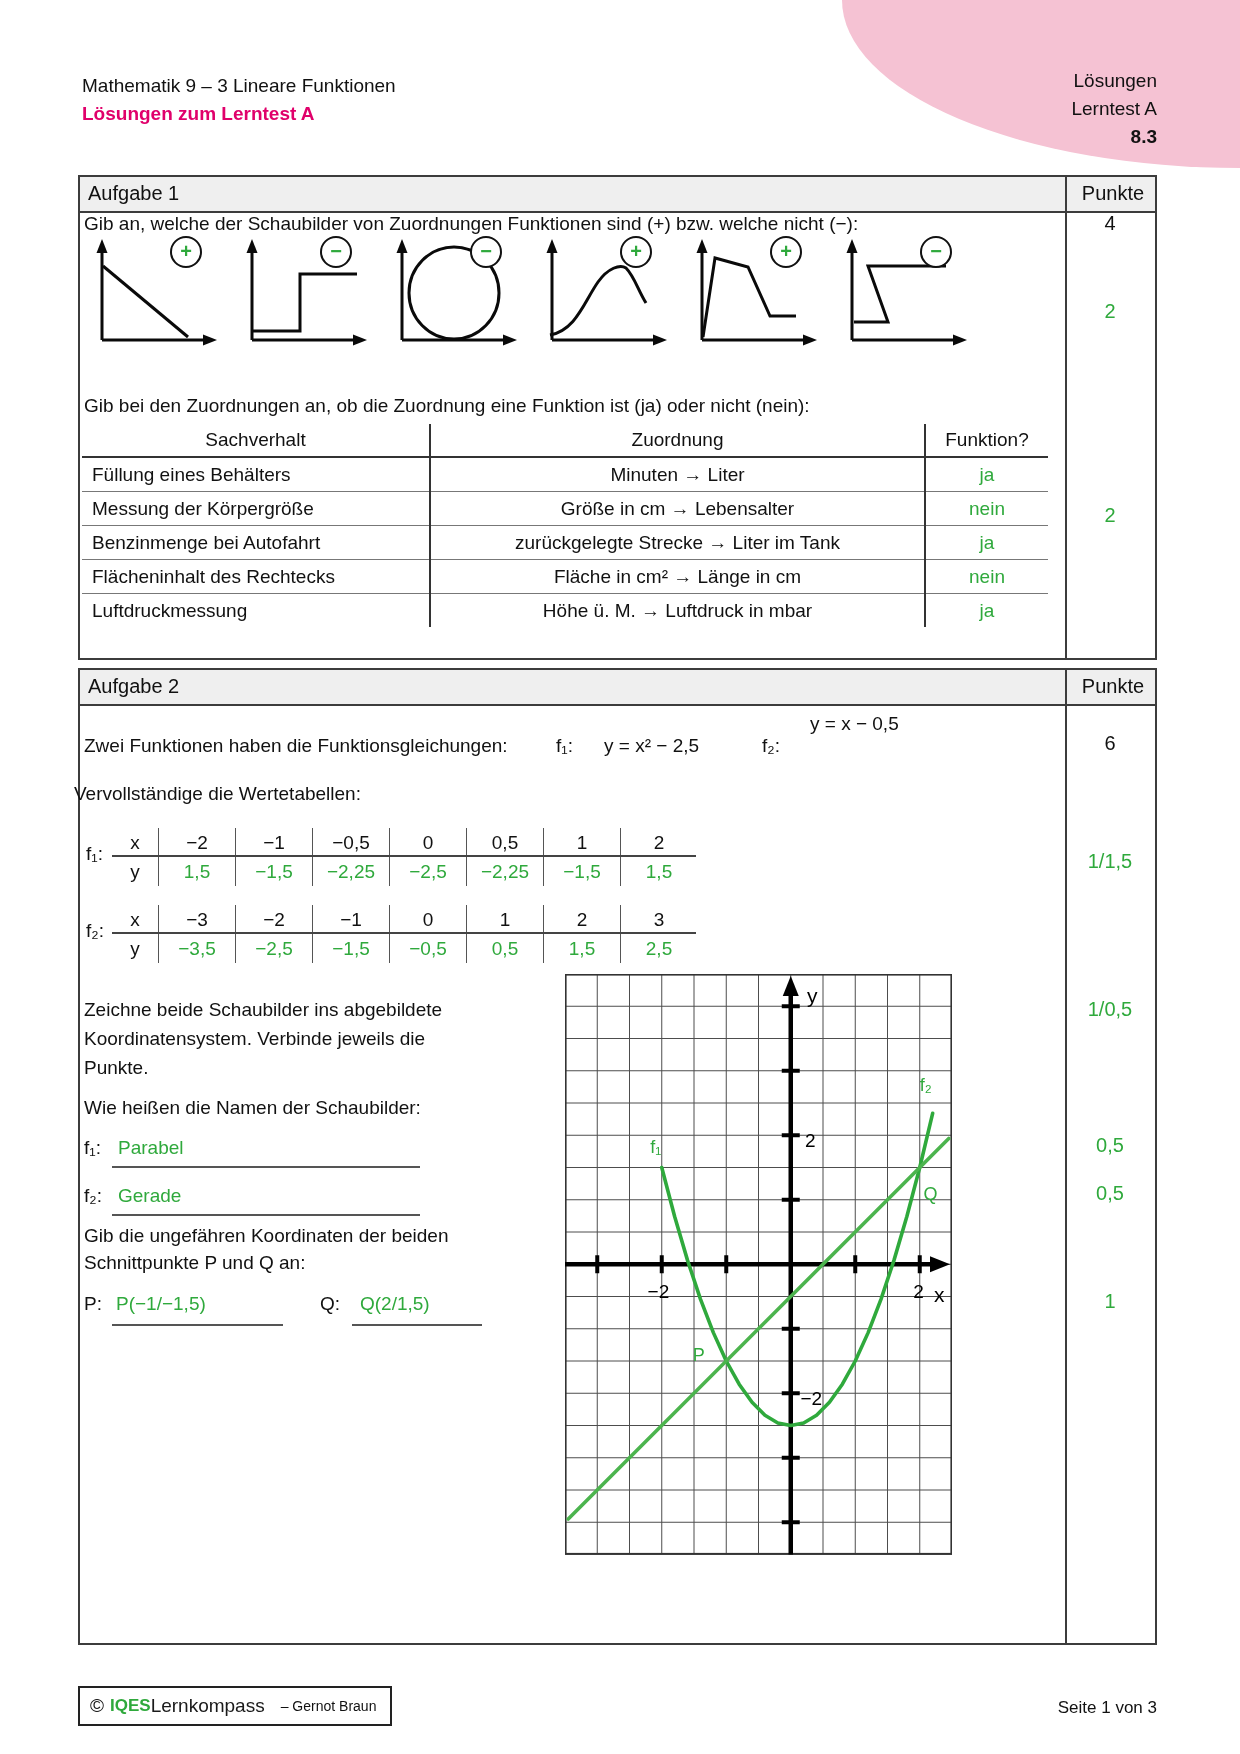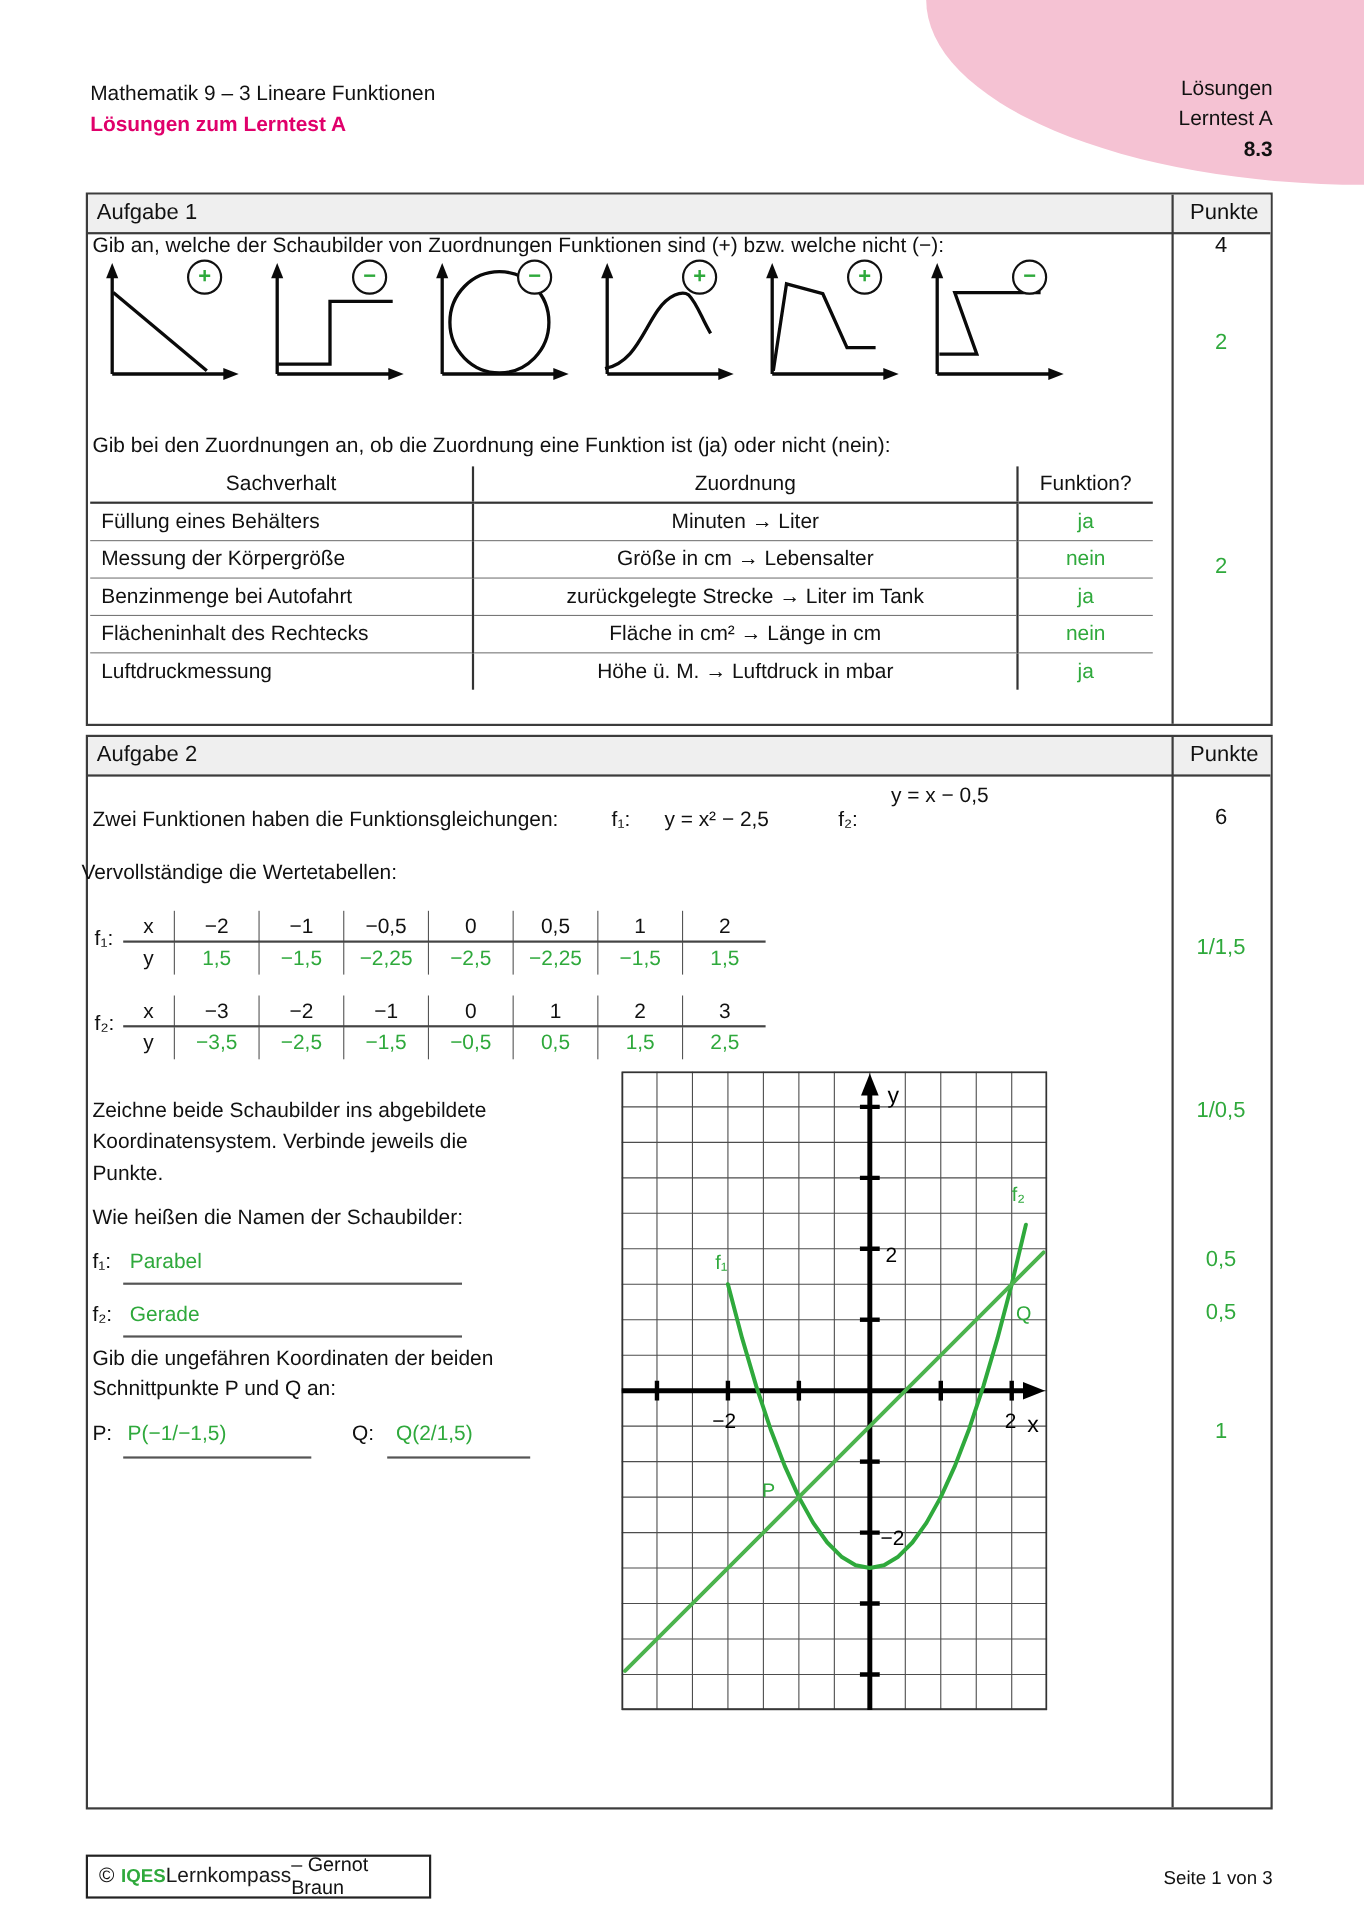--- a/index.html
+++ b/index.html
@@ -318,15 +318,15 @@
     <text x="85.13999999999999" y="179.31" fill="#2fa93c" font-size="18" font-family="&quot;Liberation Sans&quot;,&quot;DejaVu Sans&quot;,sans-serif">f₁</text>
     <text x="354.75" y="117.38999999999999" fill="#2fa93c" font-size="18" font-family="&quot;Liberation Sans&quot;,&quot;DejaVu Sans&quot;,sans-serif">f₂</text>
     <text x="127.71" y="387" fill="#2fa93c" font-size="18" font-family="&quot;Liberation Sans&quot;,&quot;DejaVu Sans&quot;,sans-serif">P</text>
     <text x="358.62" y="225.75" fill="#2fa93c" font-size="18" font-family="&quot;Liberation Sans&quot;,&quot;DejaVu Sans&quot;,sans-serif">Q</text>
   </svg>
 
 <div class="abs footerbox" style="left:78px;top:1686px;width:314px;height:40px;">
   <span style="font-size:19px;margin-right:6px;">©</span>
   <span style="font-size:17px;font-weight:bold;color:#2fa93c;">IQES</span>
   <span style="font-size:19px;color:#1a1a1a;">Lernkompass</span>
-  <span style="font-size:18px;margin-left:0;">– Gernot Braun</span>
+  <span style="font-size:14px;margin-left:16px;">– Gernot Braun</span>
 </div>
 <div class="abs" style="left:957px;top:1698px;width:200px;text-align:right;font-size:17px;">Seite 1 von 3</div>
 
 </body></html>

